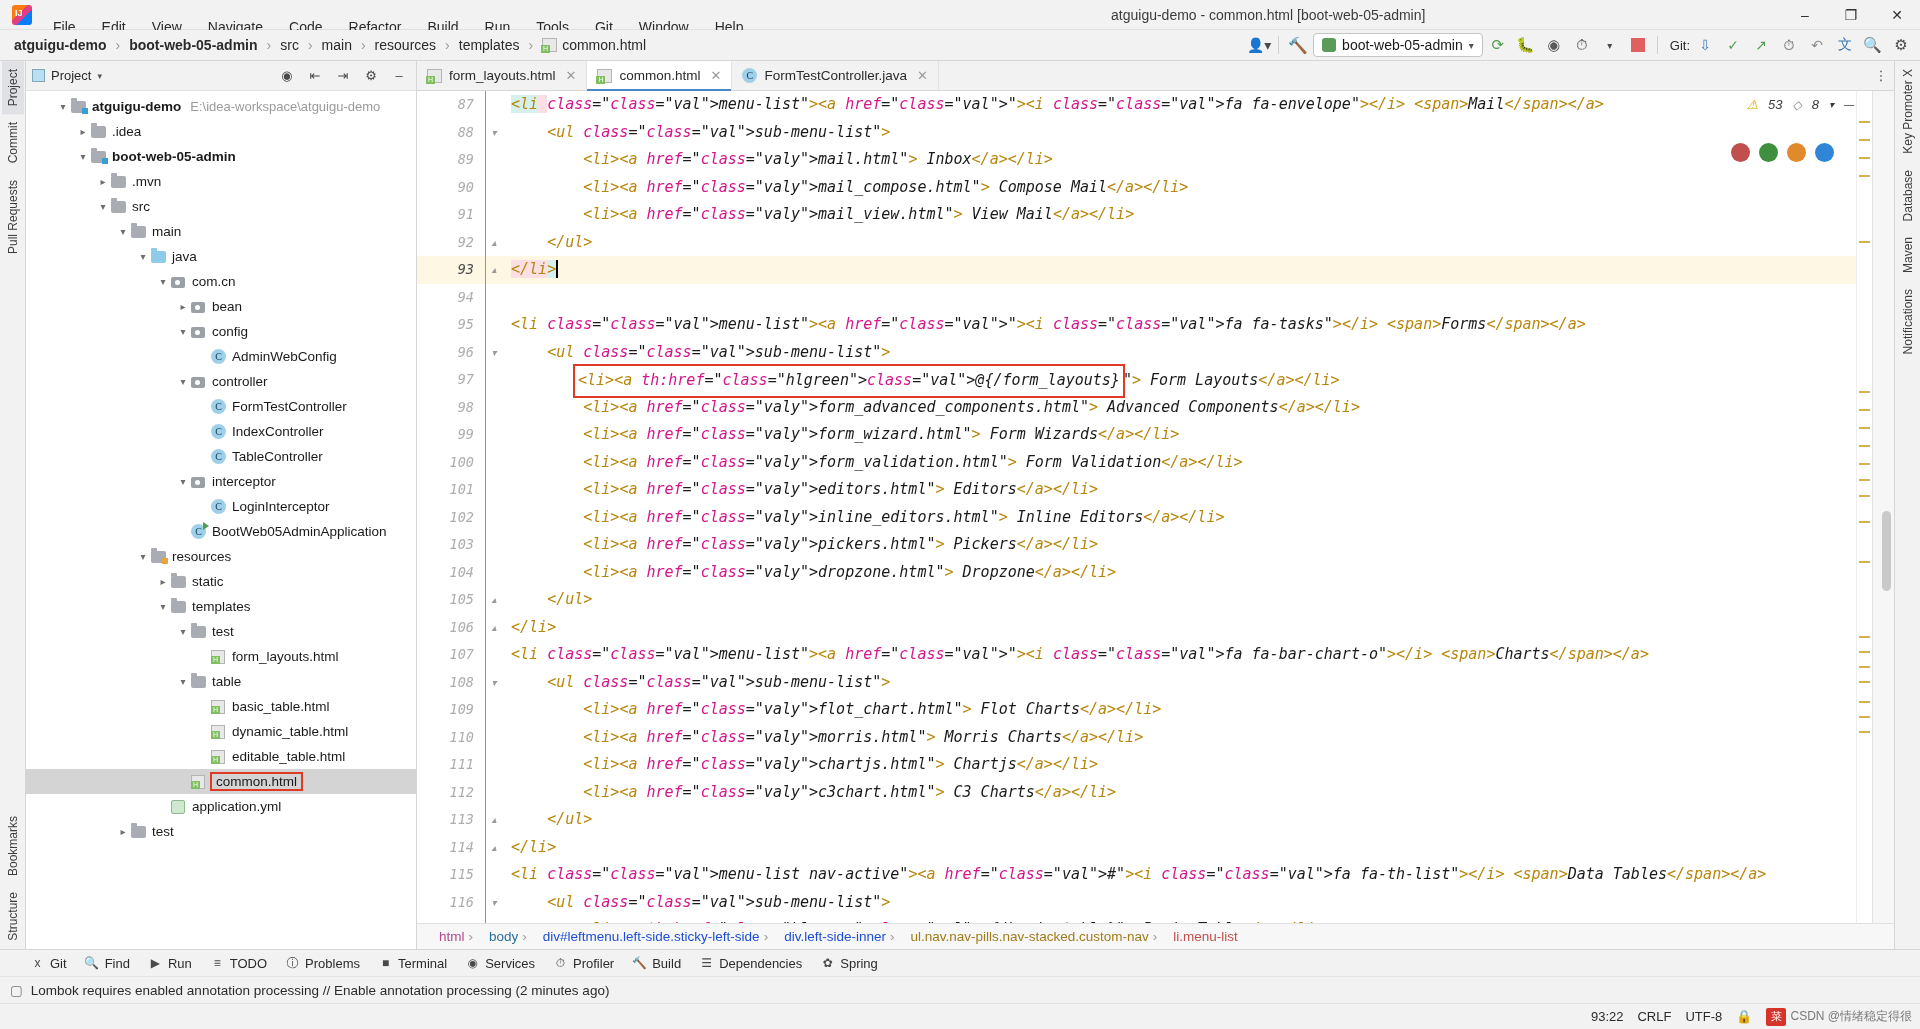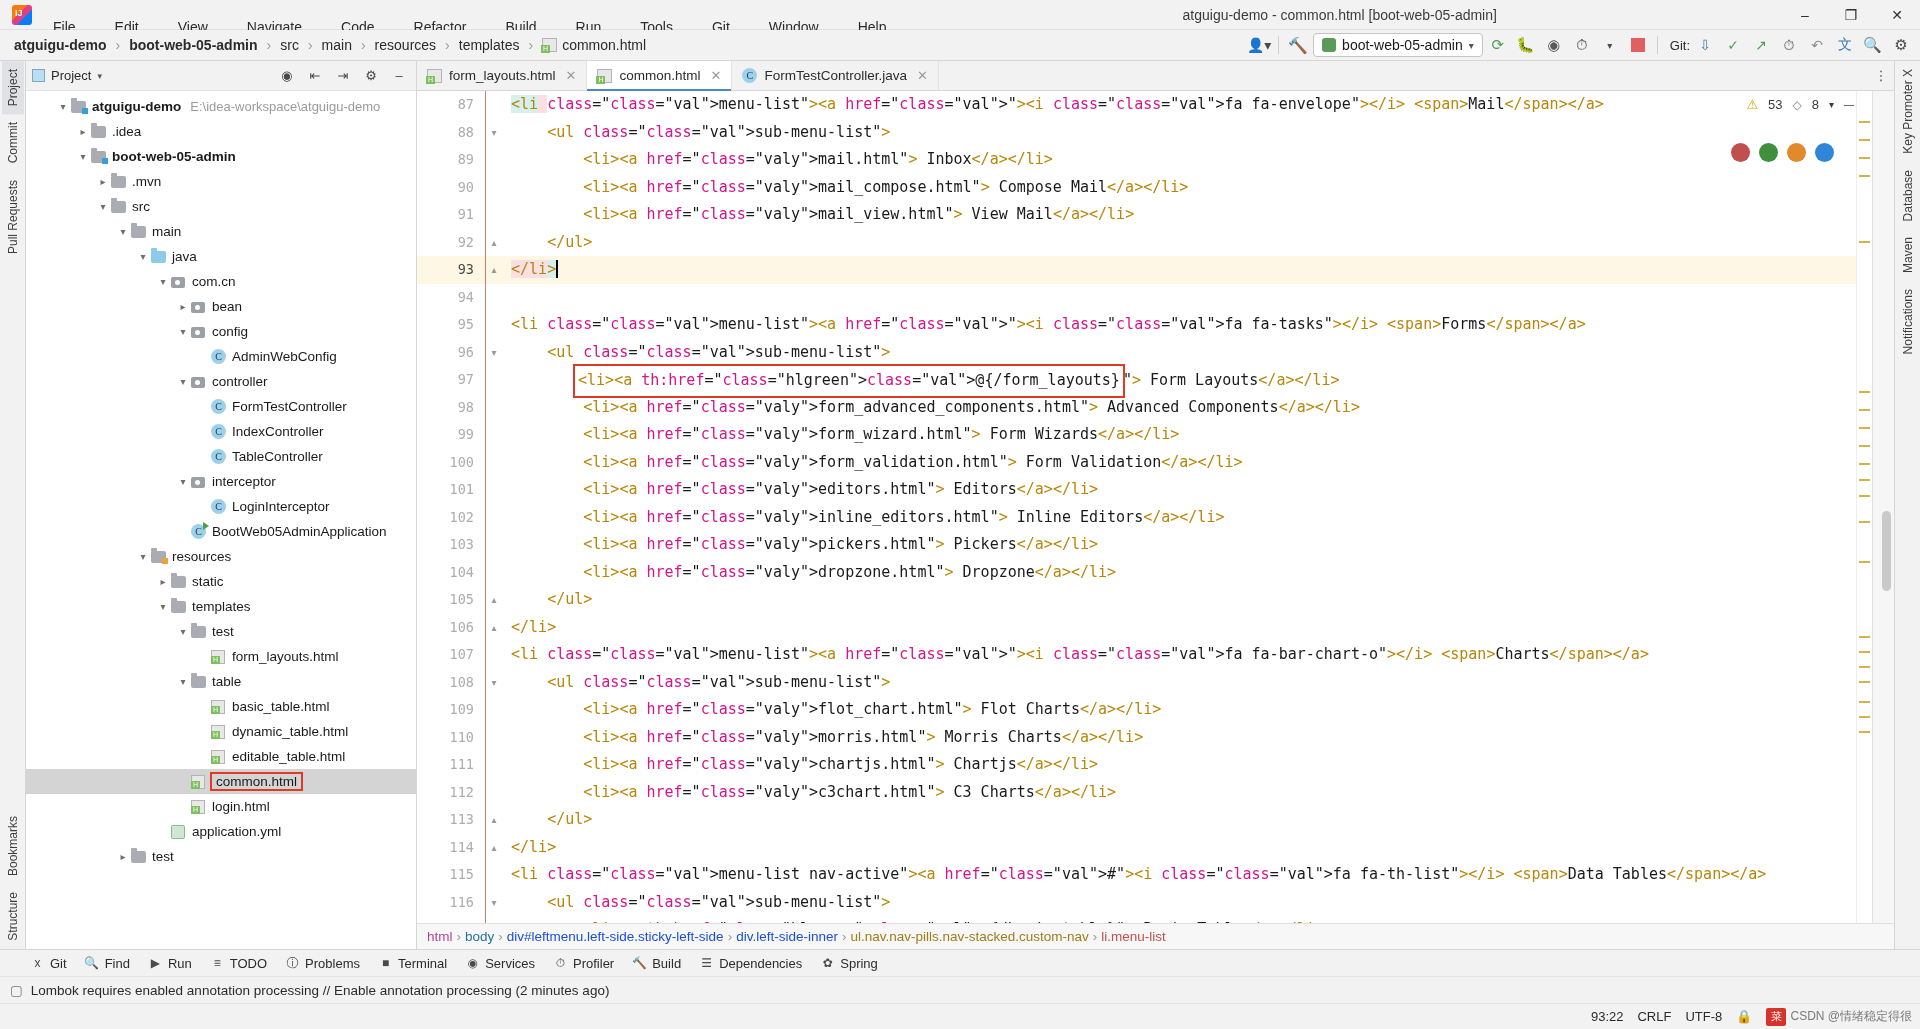--- a/index.html
+++ b/index.html
@@ -9,21 +9,21 @@
     font-size:13px; color:#1a1a1a; background:#f2f2f2;
   }
   .app{ width:1920px; height:1029px; display:flex; flex-direction:column; background:#f2f2f2;}
 
   
   .titlebar{height:30px;background:#f2f2f2;display:flex;align-items:center;border-bottom:1px solid #e0e0e0;flex:0 0 30px;}
   .ij-logo{width:20px;height:20px;margin:0 10px 0 12px;border-radius:3px;
     background:linear-gradient(135deg,#f97a12 0%,#f97a12 38%,#e33e7f 38%,#e33e7f 62%,#087cfa 62%);
     position:relative;flex:0 0 20px;}
   .ij-logo::after{content:"IJ";position:absolute;left:3px;top:3px;font-size:9px;color:#fff;font-weight:bold;font-family:"Liberation Sans",sans-serif;}
-  .menubar{display:flex;align-items:center;gap:17px;margin-top:24px;}
+  .menubar{display:flex;align-items:center;gap:4px;margin-top:24px;}
   .menubar .mi{padding:4px 11px;font-size:14px;color:#2b2b2b;cursor:default;}
   .title-center{flex:1;text-align:center;font-size:14px;color:#3c3c3c;}
   .winbtns{display:flex;align-items:center;}
   .winbtn{width:46px;height:30px;display:flex;align-items:center;justify-content:center;font-size:14px;color:#333;}
 
   
   .navbar{height:31px;background:#f2f2f2;display:flex;align-items:center;padding:0 6px 0 10px;border-bottom:1px solid #d6d6d6;flex:0 0 31px;gap:2px;}
   .crumb{display:flex;align-items:center;font-size:14px;color:#2b2b2b;padding:2px 4px;white-space:nowrap;}
   .crumb.bold{font-weight:bold;}
   .crumb-sep{color:#9a9a9a;font-size:14px;padding:0 3px;}
@@ -77,21 +77,21 @@
   
   .editor{flex:1;display:flex;flex-direction:column;min-width:0;background:#fff;}
   .tabbar{height:30px;background:#f2f2f2;display:flex;align-items:stretch;border-bottom:1px solid #d6d6d6;flex:0 0 30px;}
   .etab{display:flex;align-items:center;gap:7px;padding:0 10px;font-size:13.5px;color:#2b2b2b;border-right:1px solid #e2e2e2;position:relative;}
   .etab.active{background:#fff;}
   .etab.active::after{content:"";position:absolute;left:0;bottom:-1px;height:2px;width:100%;background:#4a86c8;}
   .etab .x{color:#9a9a9a;font-size:13px;margin-left:3px;}
   .tb-spacer{flex:1;}
   .tb-more{width:26px;display:flex;align-items:center;justify-content:center;color:#4a4a4a;}
 
-  .codearea{flex:1;display:flex;position:relative;min-height:0;overflow:hidden;background:#fff;}
+  .codearea{flex:1;display:flex;position:relative;min-height:0;overflow:hidden;background:#fff;font-style:italic;}
   .gutter{width:66px;background:#fff;border-right:0;flex:0 0 66px;padding-top:0;}
   .gline{height:27.5px;line-height:27.5px;text-align:right;padding-right:9px;color:#adadad;font-family:"DejaVu Sans Mono",monospace;font-size:13.5px;}
   .gline.cur{color:#4a4a4a;background:#fdf7e3;}
   .foldcol{width:22px;flex:0 0 22px;background:#fff;position:relative;}
   .fold{height:27.5px;display:flex;align-items:center;justify-content:center;color:#9a9a9a;font-size:10px;}
   .vline{position:absolute;top:0;bottom:0;width:1px;background:#e7d6c6;}
   .code{flex:1;position:relative;overflow:hidden;font-family:"DejaVu Sans Mono",monospace;font-size:15px;white-space:pre;}
   .cline{height:27.5px;line-height:27.5px;padding-left:6px;}
   .cline.cur{background:#fdf7e3;}
   .tag{color:#b8860b;}
@@ -105,21 +105,21 @@
 
   
   .inspect{width:22px;background:#f6f6f6;border-left:1px solid #e2e2e2;flex:0 0 22px;position:relative;}
   .scrollthumb{position:absolute;right:3px;width:9px;border-radius:5px;background:#c9c9c9;}
 
   
   .rstrip{width:26px;background:#f2f2f2;border-left:1px solid #d6d6d6;display:flex;flex-direction:column;align-items:center;flex:0 0 26px;}
 
   
   .bcrumb{height:26px;background:#f7f7f7;border-top:1px solid #e0e0e0;display:flex;align-items:center;padding:0 10px;font-size:13.5px;gap:4px;flex:0 0 26px;}
-  .bc{color:#2b6f9b;}
+  .bc{color:#2b6f9b;margin-left:12px;}
   .bc.g{color:#1d4ed8;}
   .bc.y{color:#a07c1a;}
   .bc.p{color:#b14b8e;}
   .bc.r{color:#c0504d;}
   .bcs{color:#9a9a9a;}
 
   
   .toolstrip{height:27px;background:#f2f2f2;display:flex;align-items:center;border-top:1px solid #d6d6d6;padding-left:30px;gap:18px;flex:0 0 27px;}
   .tool{display:flex;align-items:center;gap:5px;font-size:13px;color:#2b2b2b;}
   .tico{width:15px;height:15px;display:flex;align-items:center;justify-content:center;font-size:12px;color:#4a4a4a;}
@@ -473,28 +473,20 @@
             </span>
             <span class="tlabel" style="">editable_table.html</span>
           </div>
           <div class="trow sel">
             <span style="width:150px;flex:0 0 150px;"></span>
             <span class="twist"></span>
             <span class="ticon">
               <span class="htm"></span>
             </span>
             <span class="tlabel" style="outline:2px solid #e03a26;padding:0 4px;">common.html</span>
-          </div>
-          <div class="trow">
-            <span style="width:150px;flex:0 0 150px;"></span>
-            <span class="twist"></span>
-            <span class="ticon">
-              <span class="htm"></span>
-            </span>
-            <span class="tlabel" style="">login.html</span>
           </div>
           <div class="trow">
             <span style="width:130px;flex:0 0 130px;"></span>
             <span class="twist"></span>
             <span class="ticon">
               <span class="yml"></span>
             </span>
             <span class="tlabel" style="">application.yml</span>
           </div>
           <div class="trow">

